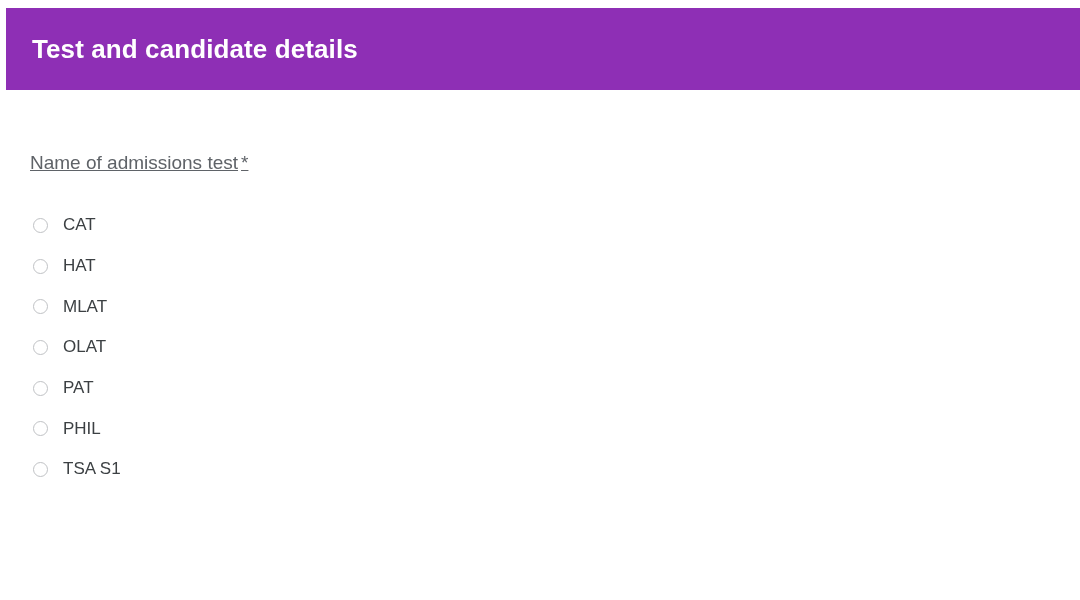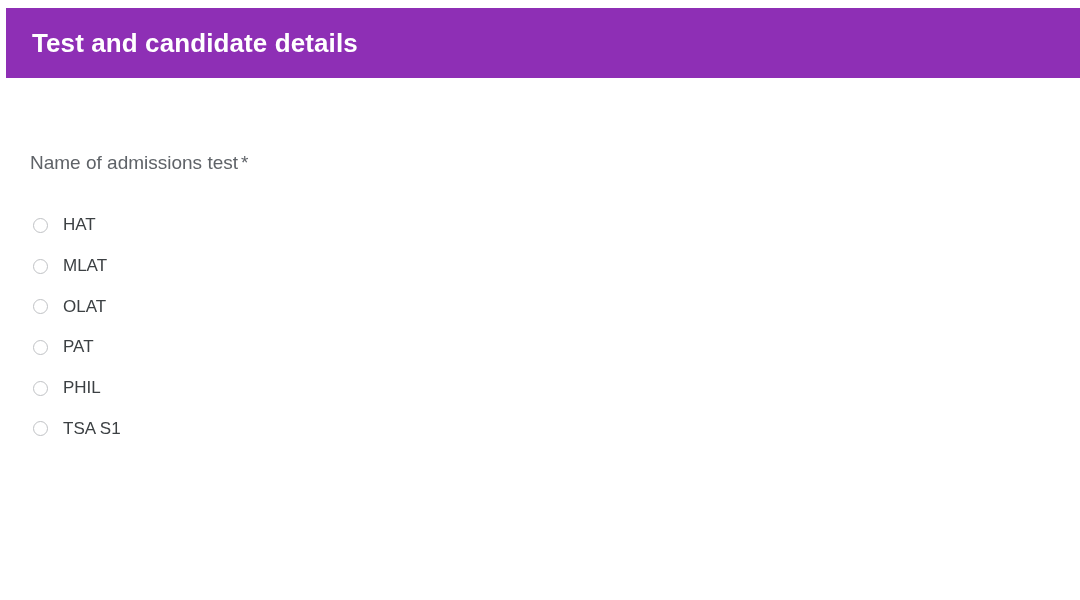--- a/index.html
+++ b/index.html
@@ -14,21 +14,21 @@
     overflow: hidden;
     position: relative;
   }
 
   
   .section-banner {
     position: absolute;
     left: 6px;
     top: 8px;
     right: 0;
-    height: 70px;
+    height: 82px;
     background: #8E2FB5;
     display: flex;
     align-items: center;
     text-align: right;
   }
   .section-banner-title {
     color: #ffffff;
     font-size: 26px;
     font-weight: bold;
     letter-spacing: 0.1px;
@@ -46,20 +46,21 @@
     padding: 0;
   }
   .question-label {
     position: absolute;
     left: 30px;
     top: 66px;
     font-size: 19px;
     color: #5F6368;
     line-height: 1.2;
     white-space: nowrap;
+    text-decoration: underline;
   }
   .question-label .required-asterisk {
     color: #5F6368;
     margin-left: 3px;
   }
 
   
   .options-list {
     position: absolute;
     left: 30px;
@@ -98,20 +99,24 @@
 
 <div class="question-block">
 
   <div class="question-label">
     <span>Name of admissions test</span><span class="required-asterisk">*</span>
   </div>
 
   <div class="options-list">
     <div class="option-row">
       <span class="radio-circle"></span>
+      <span class="option-label">CAT</span>
+    </div>
+    <div class="option-row">
+      <span class="radio-circle"></span>
       <span class="option-label">HAT</span>
     </div>
     <div class="option-row">
       <span class="radio-circle"></span>
       <span class="option-label">MLAT</span>
     </div>
     <div class="option-row">
       <span class="radio-circle"></span>
       <span class="option-label">OLAT</span>
     </div>

